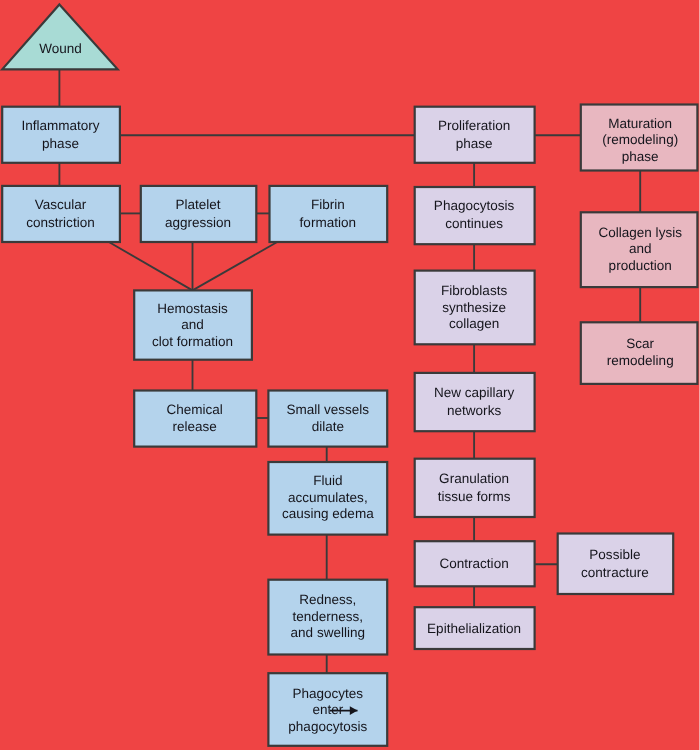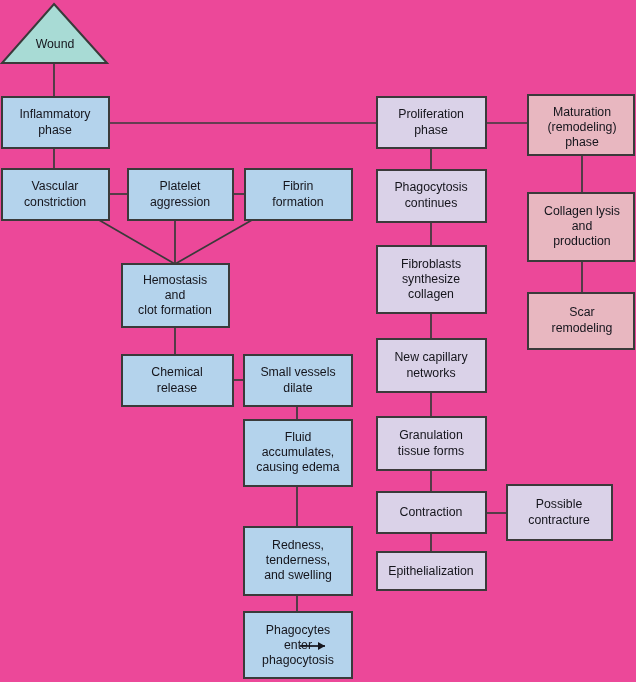--- a/index.html
+++ b/index.html
@@ -10,21 +10,21 @@
   body {
     width: 636px;
     height: 682px;
     font-family: "Liberation Sans", sans-serif;
     overflow: hidden;
   }
   #flow-root {
     position: relative;
     width: 636px;
     height: 682px;
-    background: #ec4899;
+    background: #ef4444;
   }
   svg#flow-svg {
     display: block;
     width: 636px;
     height: 682px;
   }
   .node-shape {
     stroke: #3a3a3a;
     stroke-width: 2;
   }

